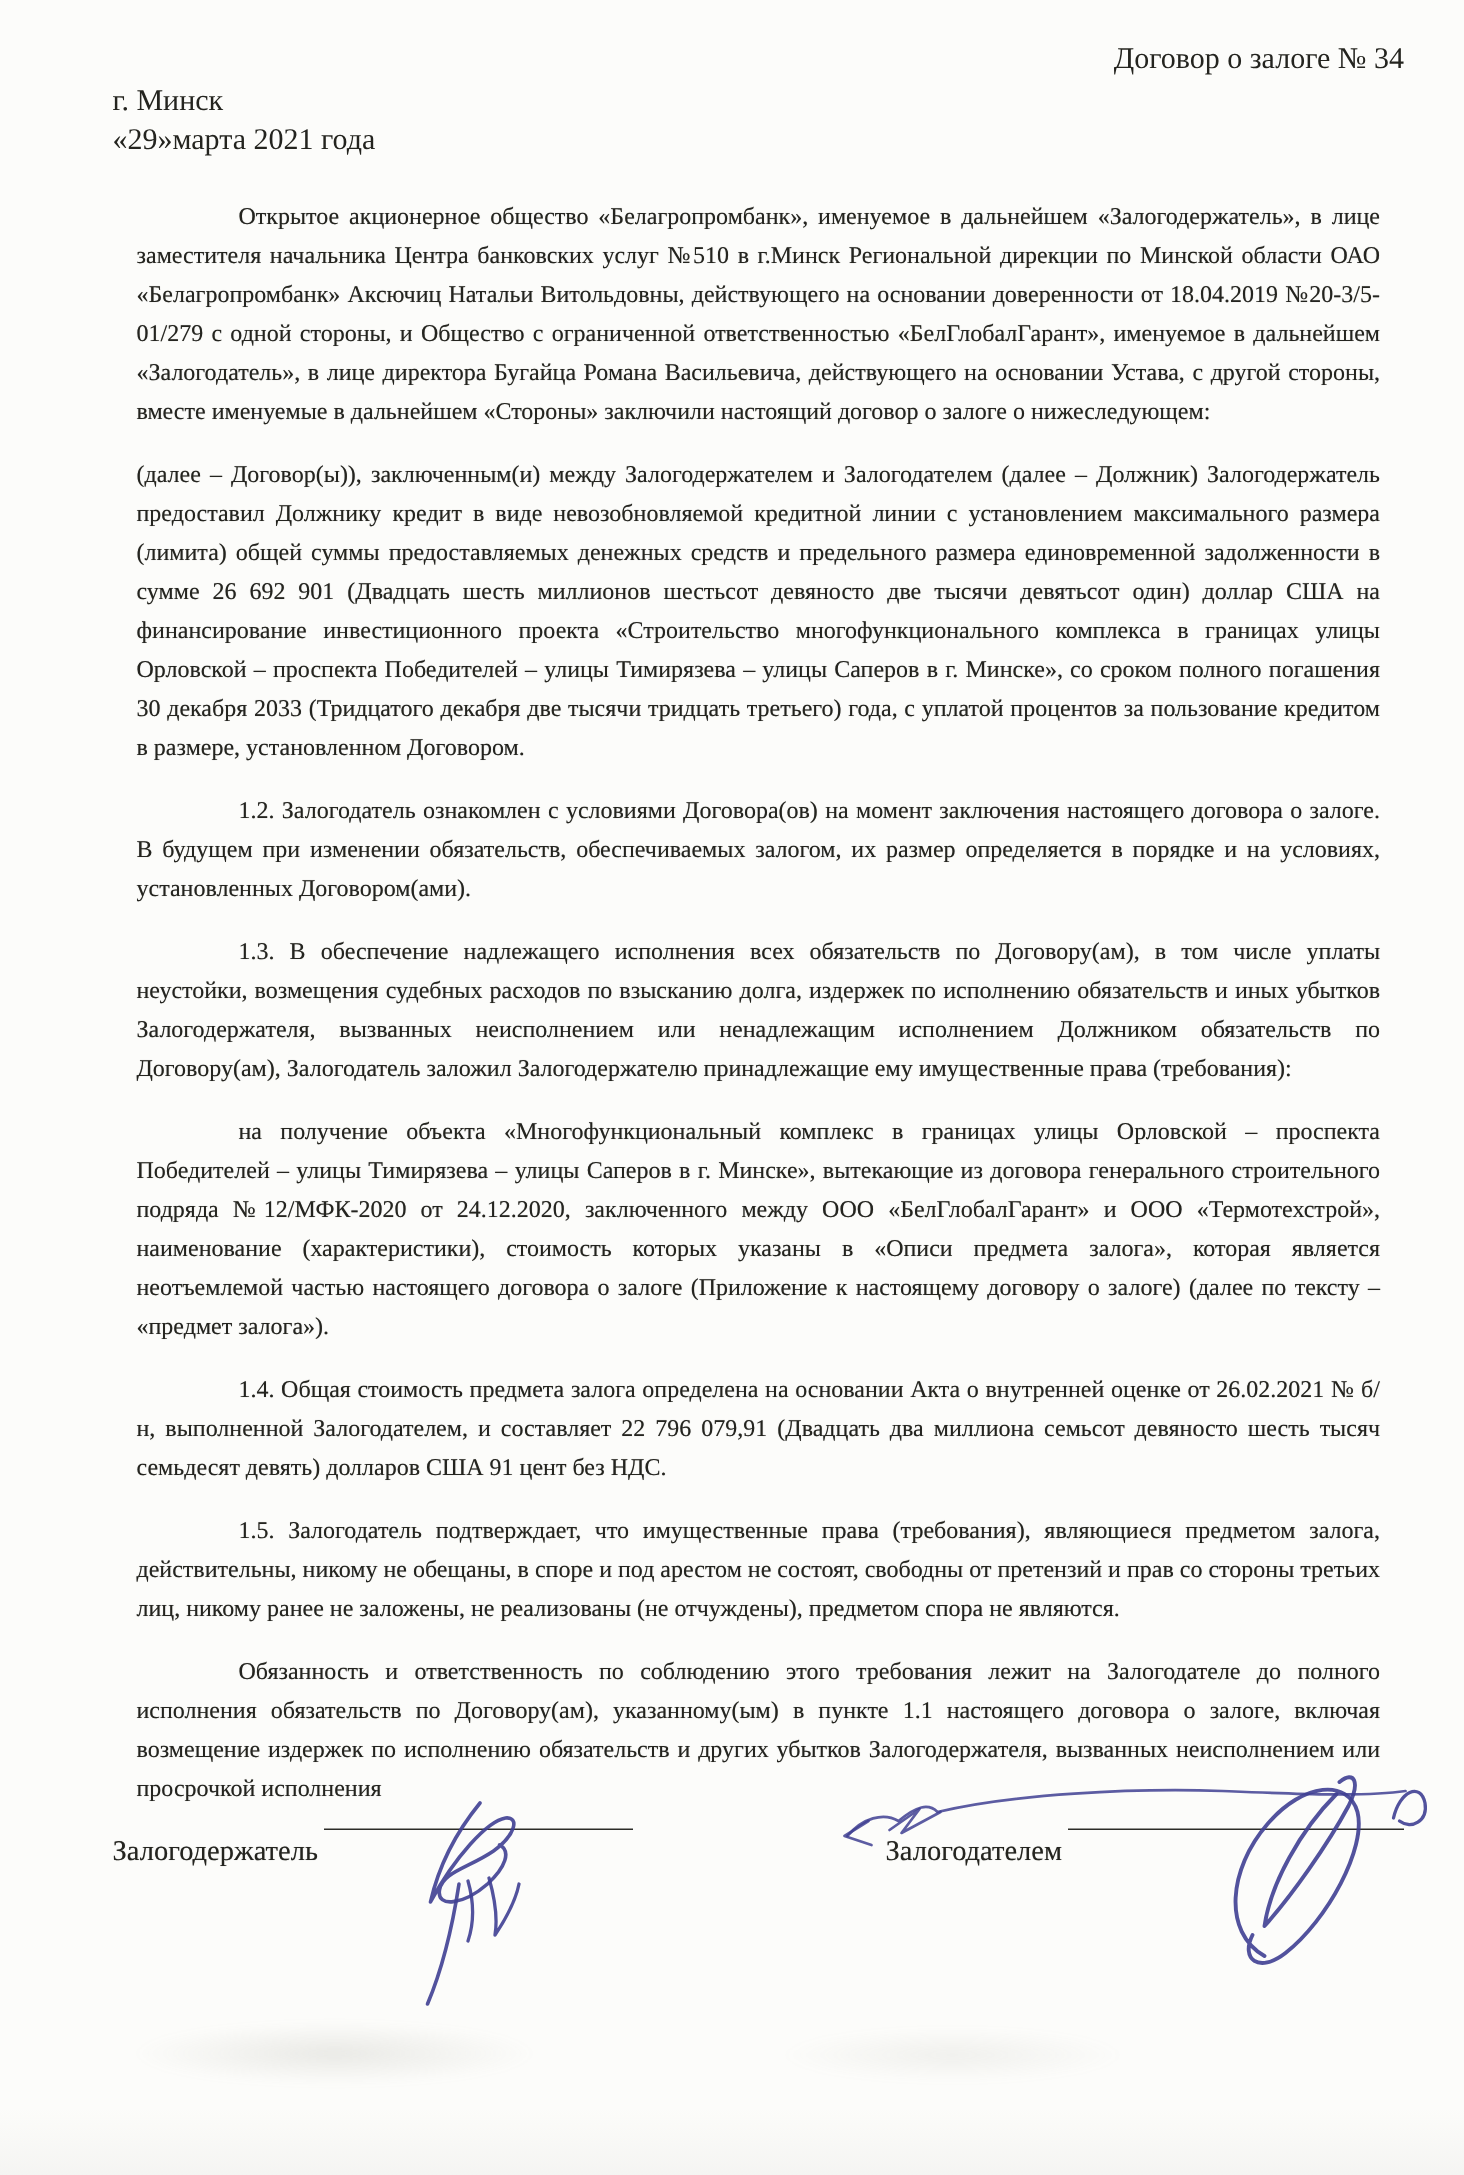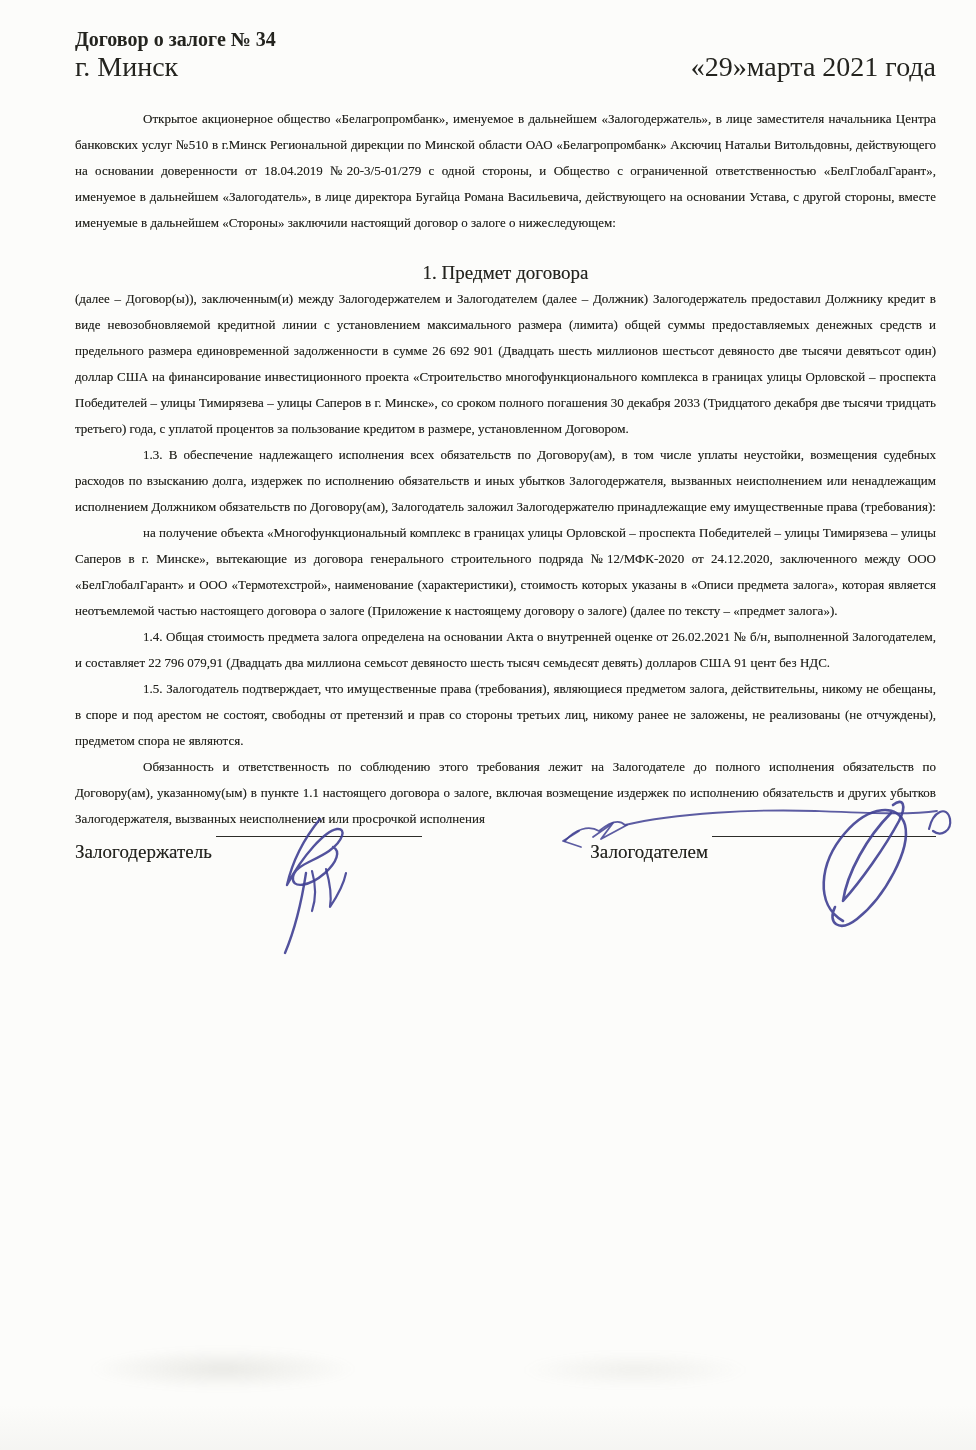--- a/index.html
+++ b/index.html
@@ -11,29 +11,29 @@
       radial-gradient(ellipse 140% 120% at 50% 40%, rgba(255,255,255,0) 60%, rgba(120,120,112,0.06) 100%),
       #fcfcfa;
     overflow:hidden;
     font-family:"Liberation Serif","DejaVu Serif",serif;
     color:#24241f;
   }
   .content{
     position:absolute;left:75px;top:26px;width:861px;
   }
   .title{
-    text-align:left;font-size:20px;line-height:26px;margin:0;
-    font-weight:bold;
+    text-align:right;font-size:20px;line-height:26px;margin:0;
+    font-weight:normal;
   }
   .dateline{
     display:flex;justify-content:space-between;
-    font-size:28px;line-height:26px;margin-top:2px;
+    font-size:20px;line-height:26px;margin-top:2px;flex-direction:column;
   }
   p.body{
-    margin:0;font-size:13px;line-height:26px;
+    margin:16px;font-size:16px;line-height:26px;
     text-align:justify;text-indent:68px;
     text-shadow:0 0 0.5px rgba(20,20,15,0.45);
   }
   p.noindent{text-indent:0;}
   p.leadline{text-align:left;}
   p.first{margin-top:26px;}
   .section-heading{
     text-align:center;font-size:19px;line-height:26px;margin:24px 0 0 0;
     font-weight:normal;text-indent:0;
     text-shadow:0 0 0.5px rgba(20,20,15,0.45);
@@ -83,24 +83,24 @@
 
     <h1 class="title">Договор о залоге № 34</h1>
 
     <div class="dateline">
       <span>г. Минск</span>
       <span>«29»марта 2021 года</span>
     </div>
 
     <p class="body first">Открытое акционерное общество «Белагропромбанк», именуемое в дальнейшем «Залогодержатель», в лице заместителя начальника Центра банковских услуг №510 в г.Минск Региональной дирекции по Минской области ОАО «Белагропромбанк» Аксючиц Натальи Витольдовны, действующего на основании доверенности от 18.04.2019 №20-3/5-01/279 с одной стороны, и Общество с ограниченной ответственностью «БелГлобалГарант», именуемое в дальнейшем «Залогодатель», в лице директора Бугайца Романа Васильевича, действующего на основании Устава, с другой стороны, вместе именуемые в дальнейшем «Стороны» заключили настоящий договор о залоге о нижеследующем:</p>
 
-    <p class="section-heading">1. Предмет договора</p>
 
     <p class="body noindent">(далее – Договор(ы)), заключенным(и) между Залогодержателем и Залогодателем (далее – Должник) Залогодержатель предоставил Должнику кредит в виде невозобновляемой кредитной линии с установлением максимального размера (лимита) общей суммы предоставляемых денежных средств и предельного размера единовременной задолженности в сумме 26 692 901 (Двадцать шесть миллионов шестьсот девяносто две тысячи девятьсот один) доллар США на финансирование инвестиционного проекта «Строительство многофункционального комплекса в границах улицы Орловской – проспекта Победителей – улицы Тимирязева – улицы Саперов в г. Минске», со сроком полного погашения 30 декабря 2033 (Тридцатого декабря две тысячи тридцать третьего) года, с уплатой процентов за пользование кредитом в размере, установленном Договором.</p>
 
+    <p class="body">1.2. Залогодатель ознакомлен с условиями Договора(ов) на момент заключения настоящего договора о залоге. В будущем при изменении обязательств, обеспечиваемых залогом, их размер определяется в порядке и на условиях, установленных Договором(ами).</p>
 
     <p class="body"><span>1.3. В обеспечение надлежащего исполнения всех обязательств по Договору(ам), в том числе уплаты неустойки, возмещения судебных расходов по взысканию долга, издержек по исполнению обязательств и иных убытков Залогодержателя, вызванных неисполнением или ненадлежащим исполнением Должником обязательств по Договору(ам), Залогодатель заложил Залогодержателю принадлежащие ему </span><span class="u">имущественные права (требования):</span></p>
 
     <p class="body">на получение объекта «Многофункциональный комплекс в границах улицы Орловской – проспекта Победителей – улицы Тимирязева – улицы Саперов в г. Минске», вытекающие из договора генерального строительного подряда №12/МФК-2020 от 24.12.2020, заключенного между ООО «БелГлобалГарант» и ООО «Термотехстрой», наименование (характеристики), стоимость которых указаны в «Описи предмета залога», которая является неотъемлемой частью настоящего договора о залоге (Приложение к настоящему договору о залоге) (далее по тексту – «предмет залога»).</p>
 
     <p class="body">1.4. Общая стоимость предмета залога определена на основании Акта о внутренней оценке от 26.02.2021 № б/н, выполненной Залогодателем, и составляет 22 796 079,91 (Двадцать два миллиона семьсот девяносто шесть тысяч семьдесят девять) долларов США 91 цент без НДС.</p>
 
     <p class="body">1.5. Залогодатель подтверждает, что имущественные права (требования), являющиеся предметом залога, действительны, никому не обещаны, в споре и под арестом не состоят, свободны от претензий и прав со стороны третьих лиц, никому ранее не заложены, не реализованы (не отчуждены), предметом спора не являются.</p>
 
     <p class="body">Обязанность и ответственность по соблюдению этого требования лежит на Залогодателе до полного исполнения обязательств по Договору(ам), указанному(ым) в пункте 1.1 настоящего договора о залоге, включая возмещение издержек по исполнению обязательств и других убытков Залогодержателя, вызванных неисполнением или просрочкой исполнения</p>

